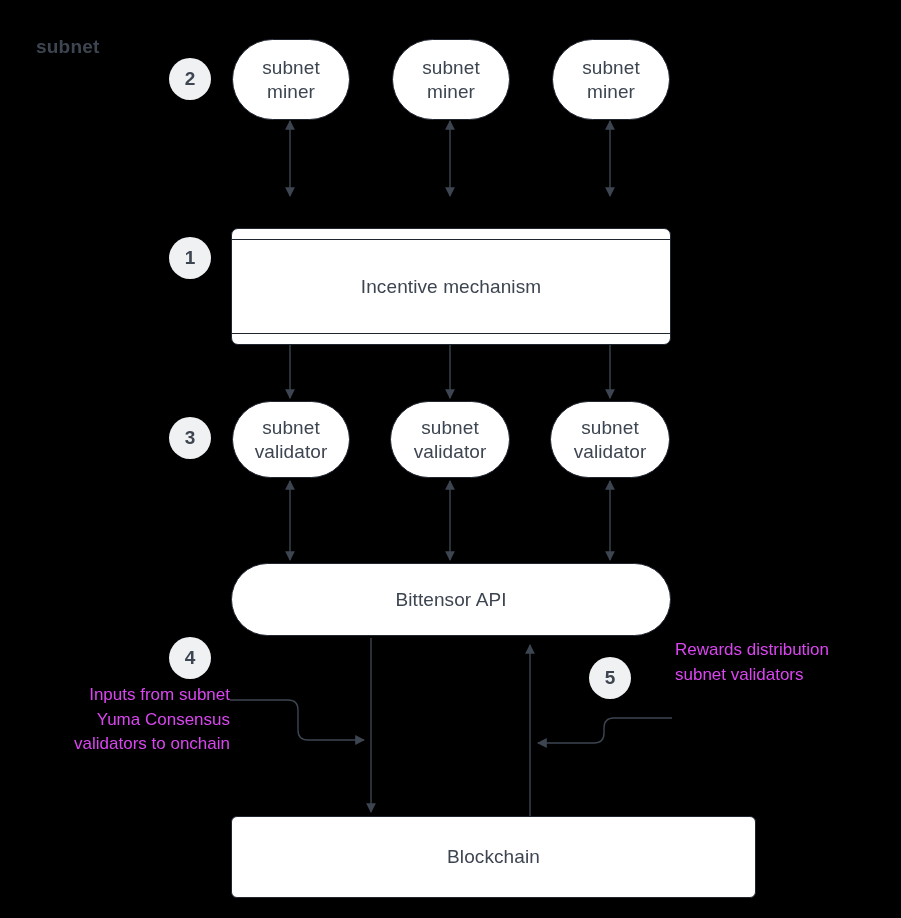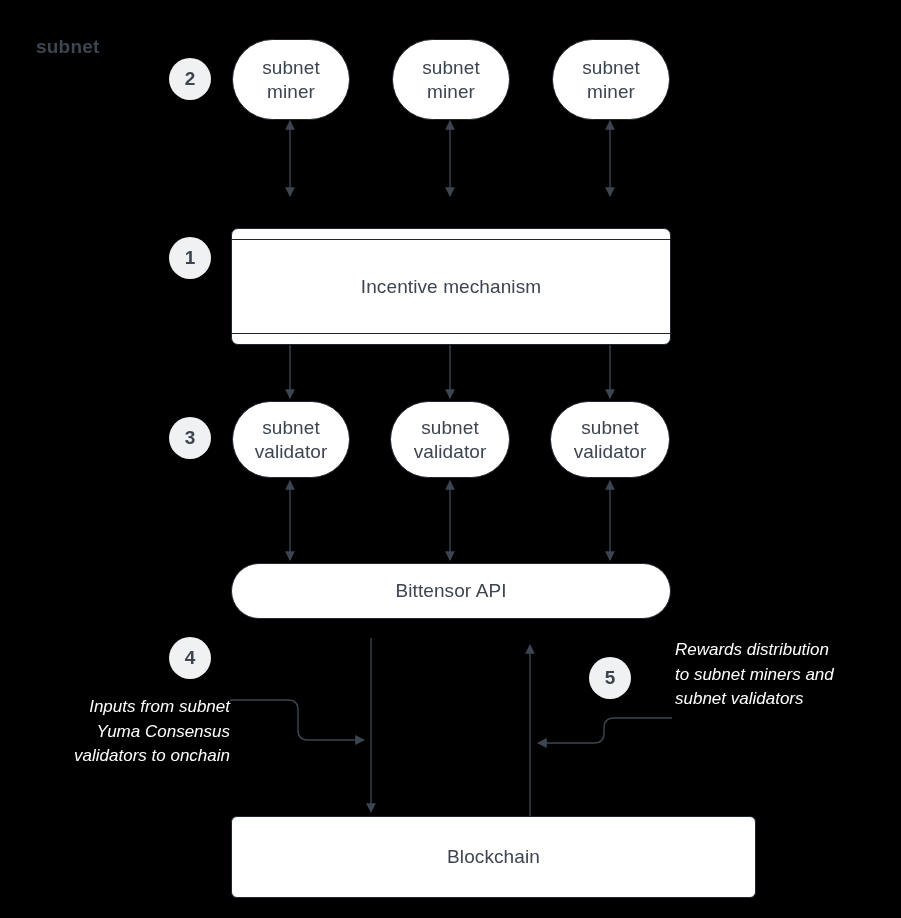--- a/index.html
+++ b/index.html
@@ -69,27 +69,26 @@
     color: #3d4551;
     font-size: 19px;
     font-weight: bold;
     display: flex;
     align-items: center;
     justify-content: center;
     z-index: 4;
   }
   .caption {
     position: absolute;
-    color: #ffffff;
+    color: #d946ef;
     font-size: 17px;
-    font-style: italic;
     line-height: 1.45;
     z-index: 4;
   }
-  .caption.right-align { text-align: right; margin-top: 12px; }
+  .caption.right-align { text-align: right; }
   .caption.left-align { text-align: left; }
 
   #subnet-label {
     position: absolute;
     left: 36px;
     top: 36px;
     color: #3d4551;
     font-size: 19px;
     font-weight: bold;
     letter-spacing: 0.2px;
@@ -179,33 +178,32 @@
       <span>validator</span>
     </div>
   </div>
   <div class="node node-pill" style="left:550px; top:401px; width:120px; height:77px;">
     <div>
       <span>subnet</span><br>
       <span>validator</span>
     </div>
   </div>
 
-  <div class="node node-stadium" style="left:231px; top:563px; width:440px; height:56px;">
+  <div class="node node-stadium" style="left:231px; top:563px; width:440px; height:73px;">
     <span>Bittensor API</span>
   </div>
 
   <div class="node node-rect" style="left:231px; top:816px; width:525px; height:82px;">
     <span>Blockchain</span>
   </div>
 
   <div class="caption right-align" style="left:20px; top:683px; width:210px;">
     <div>Inputs from subnet</div>
     <div>Yuma Consensus</div>
     <div>validators to onchain</div>
   </div>
 
   <div class="caption left-align" style="left:675px; top:638px; width:215px;">
     <div>Rewards distribution</div>
-    <div>to subnet miners and</div>
     <div>subnet validators</div>
   </div>
 
 </div>
 
 </body></html>

